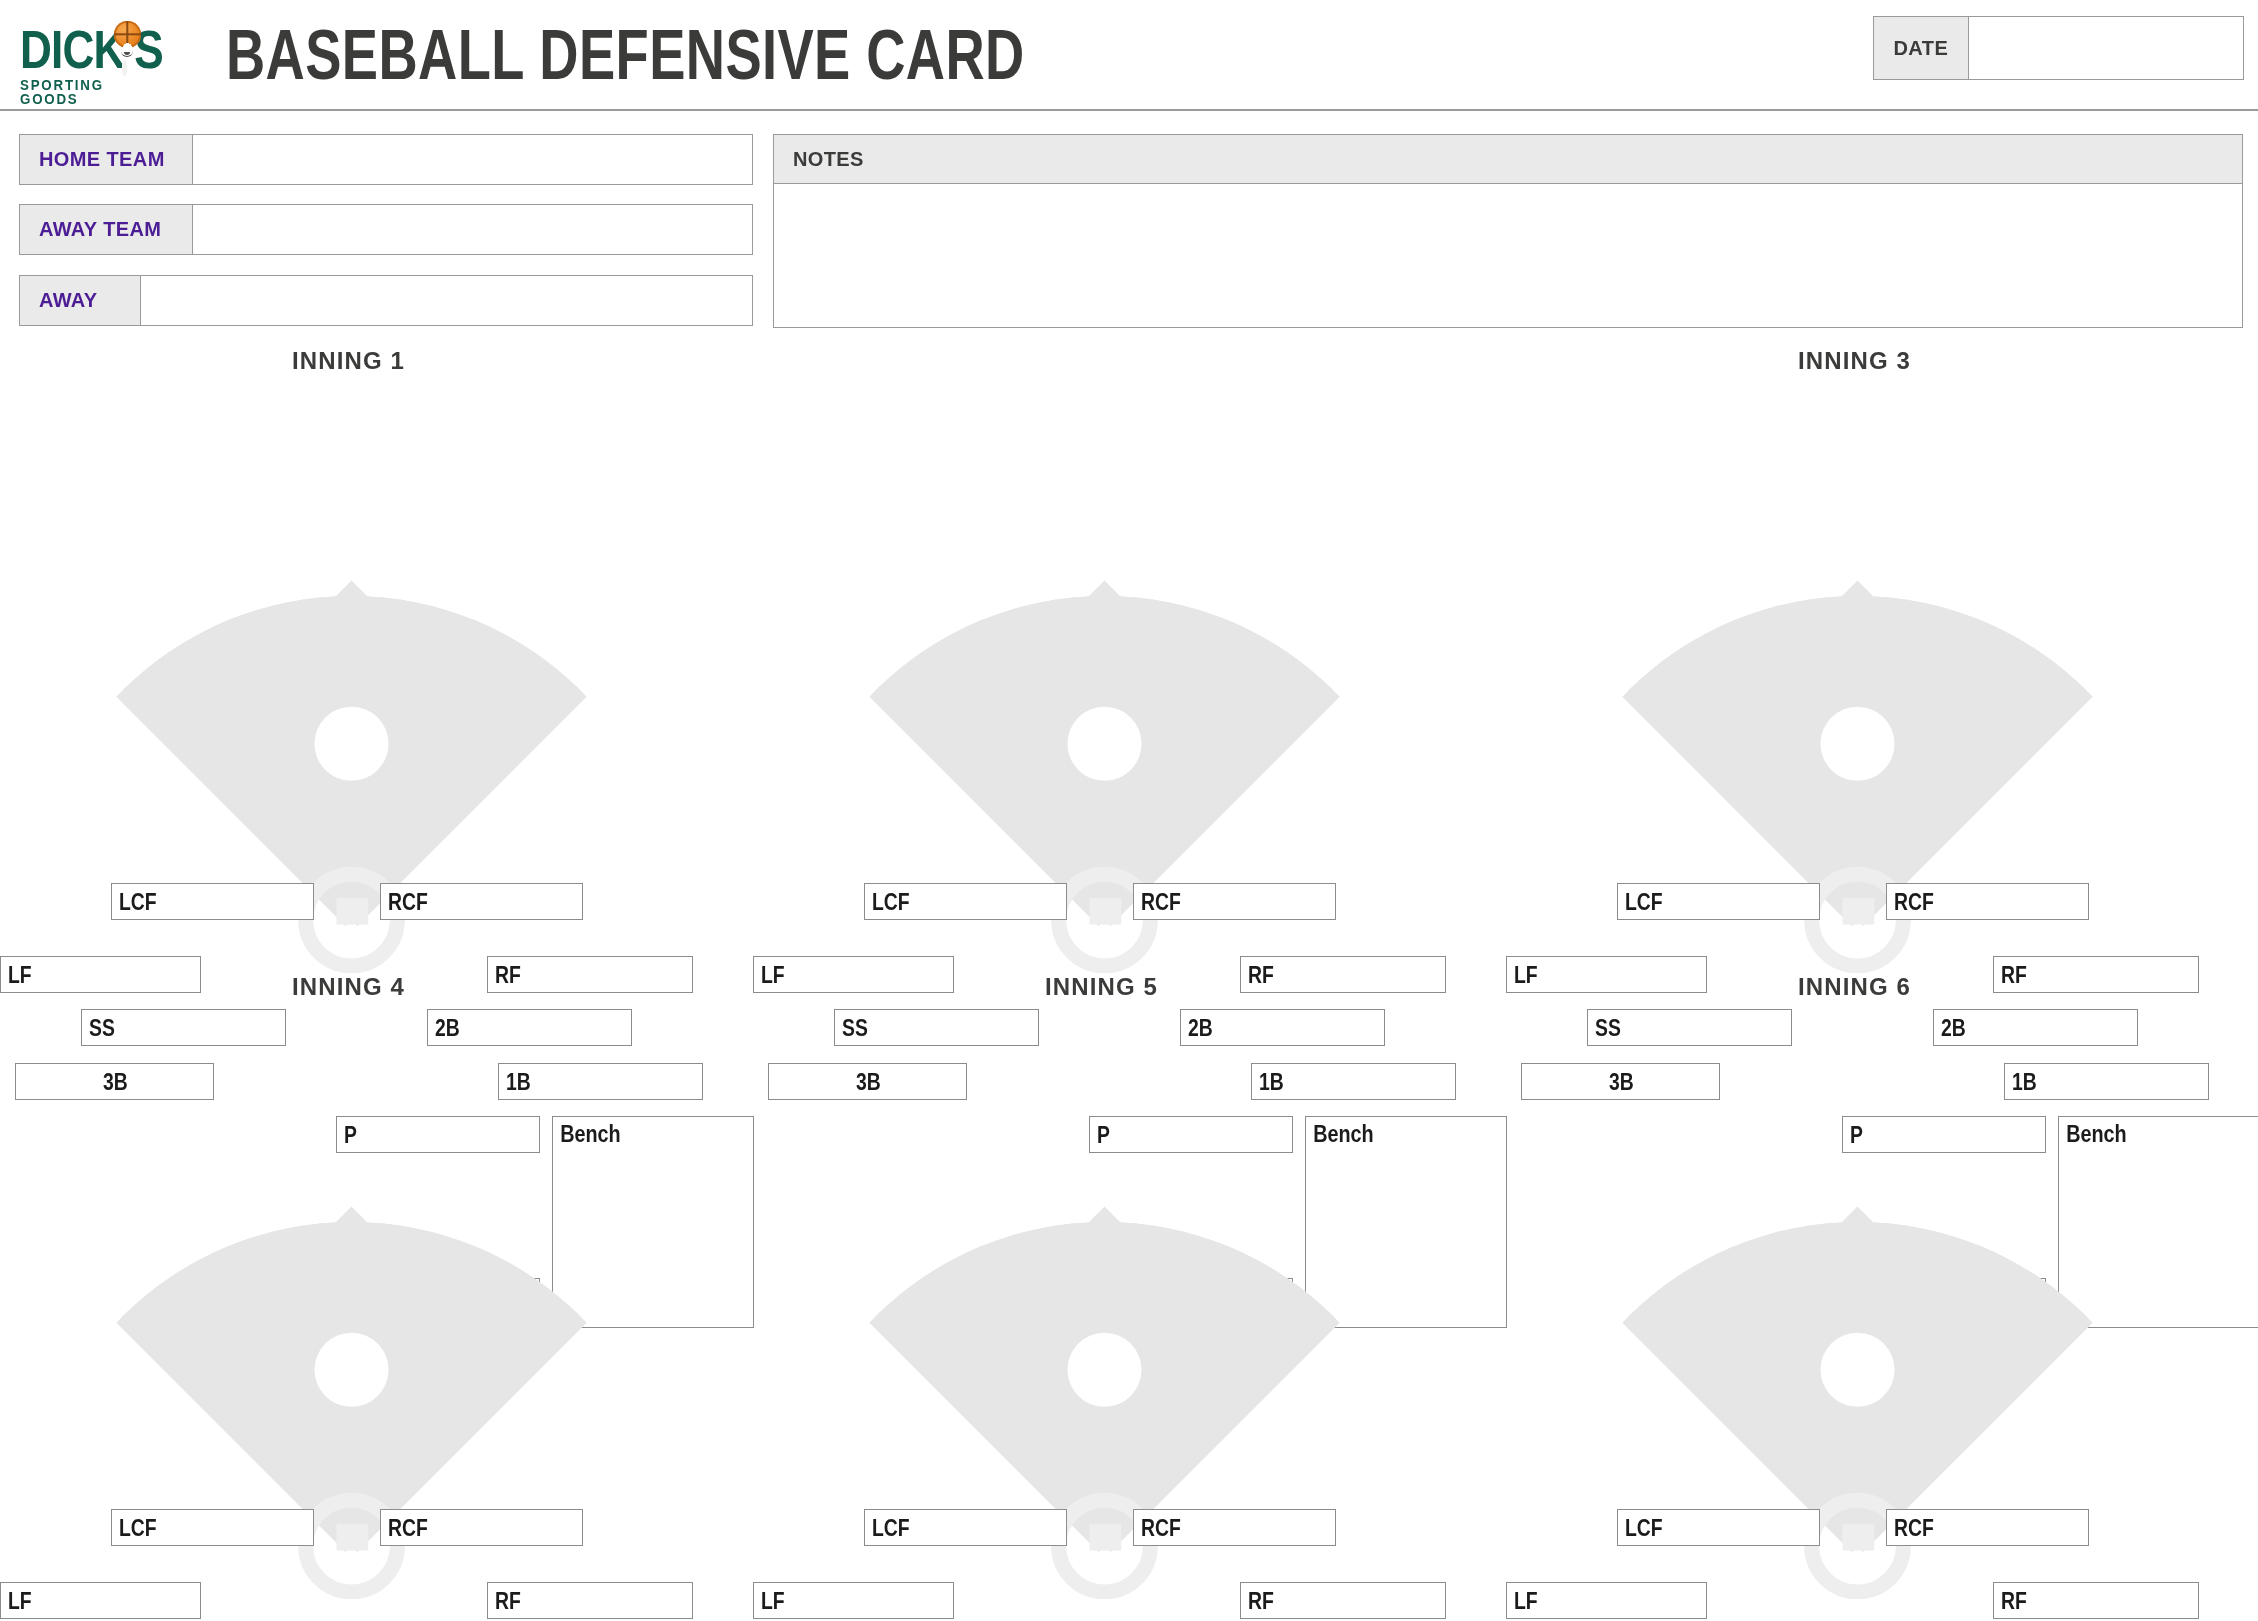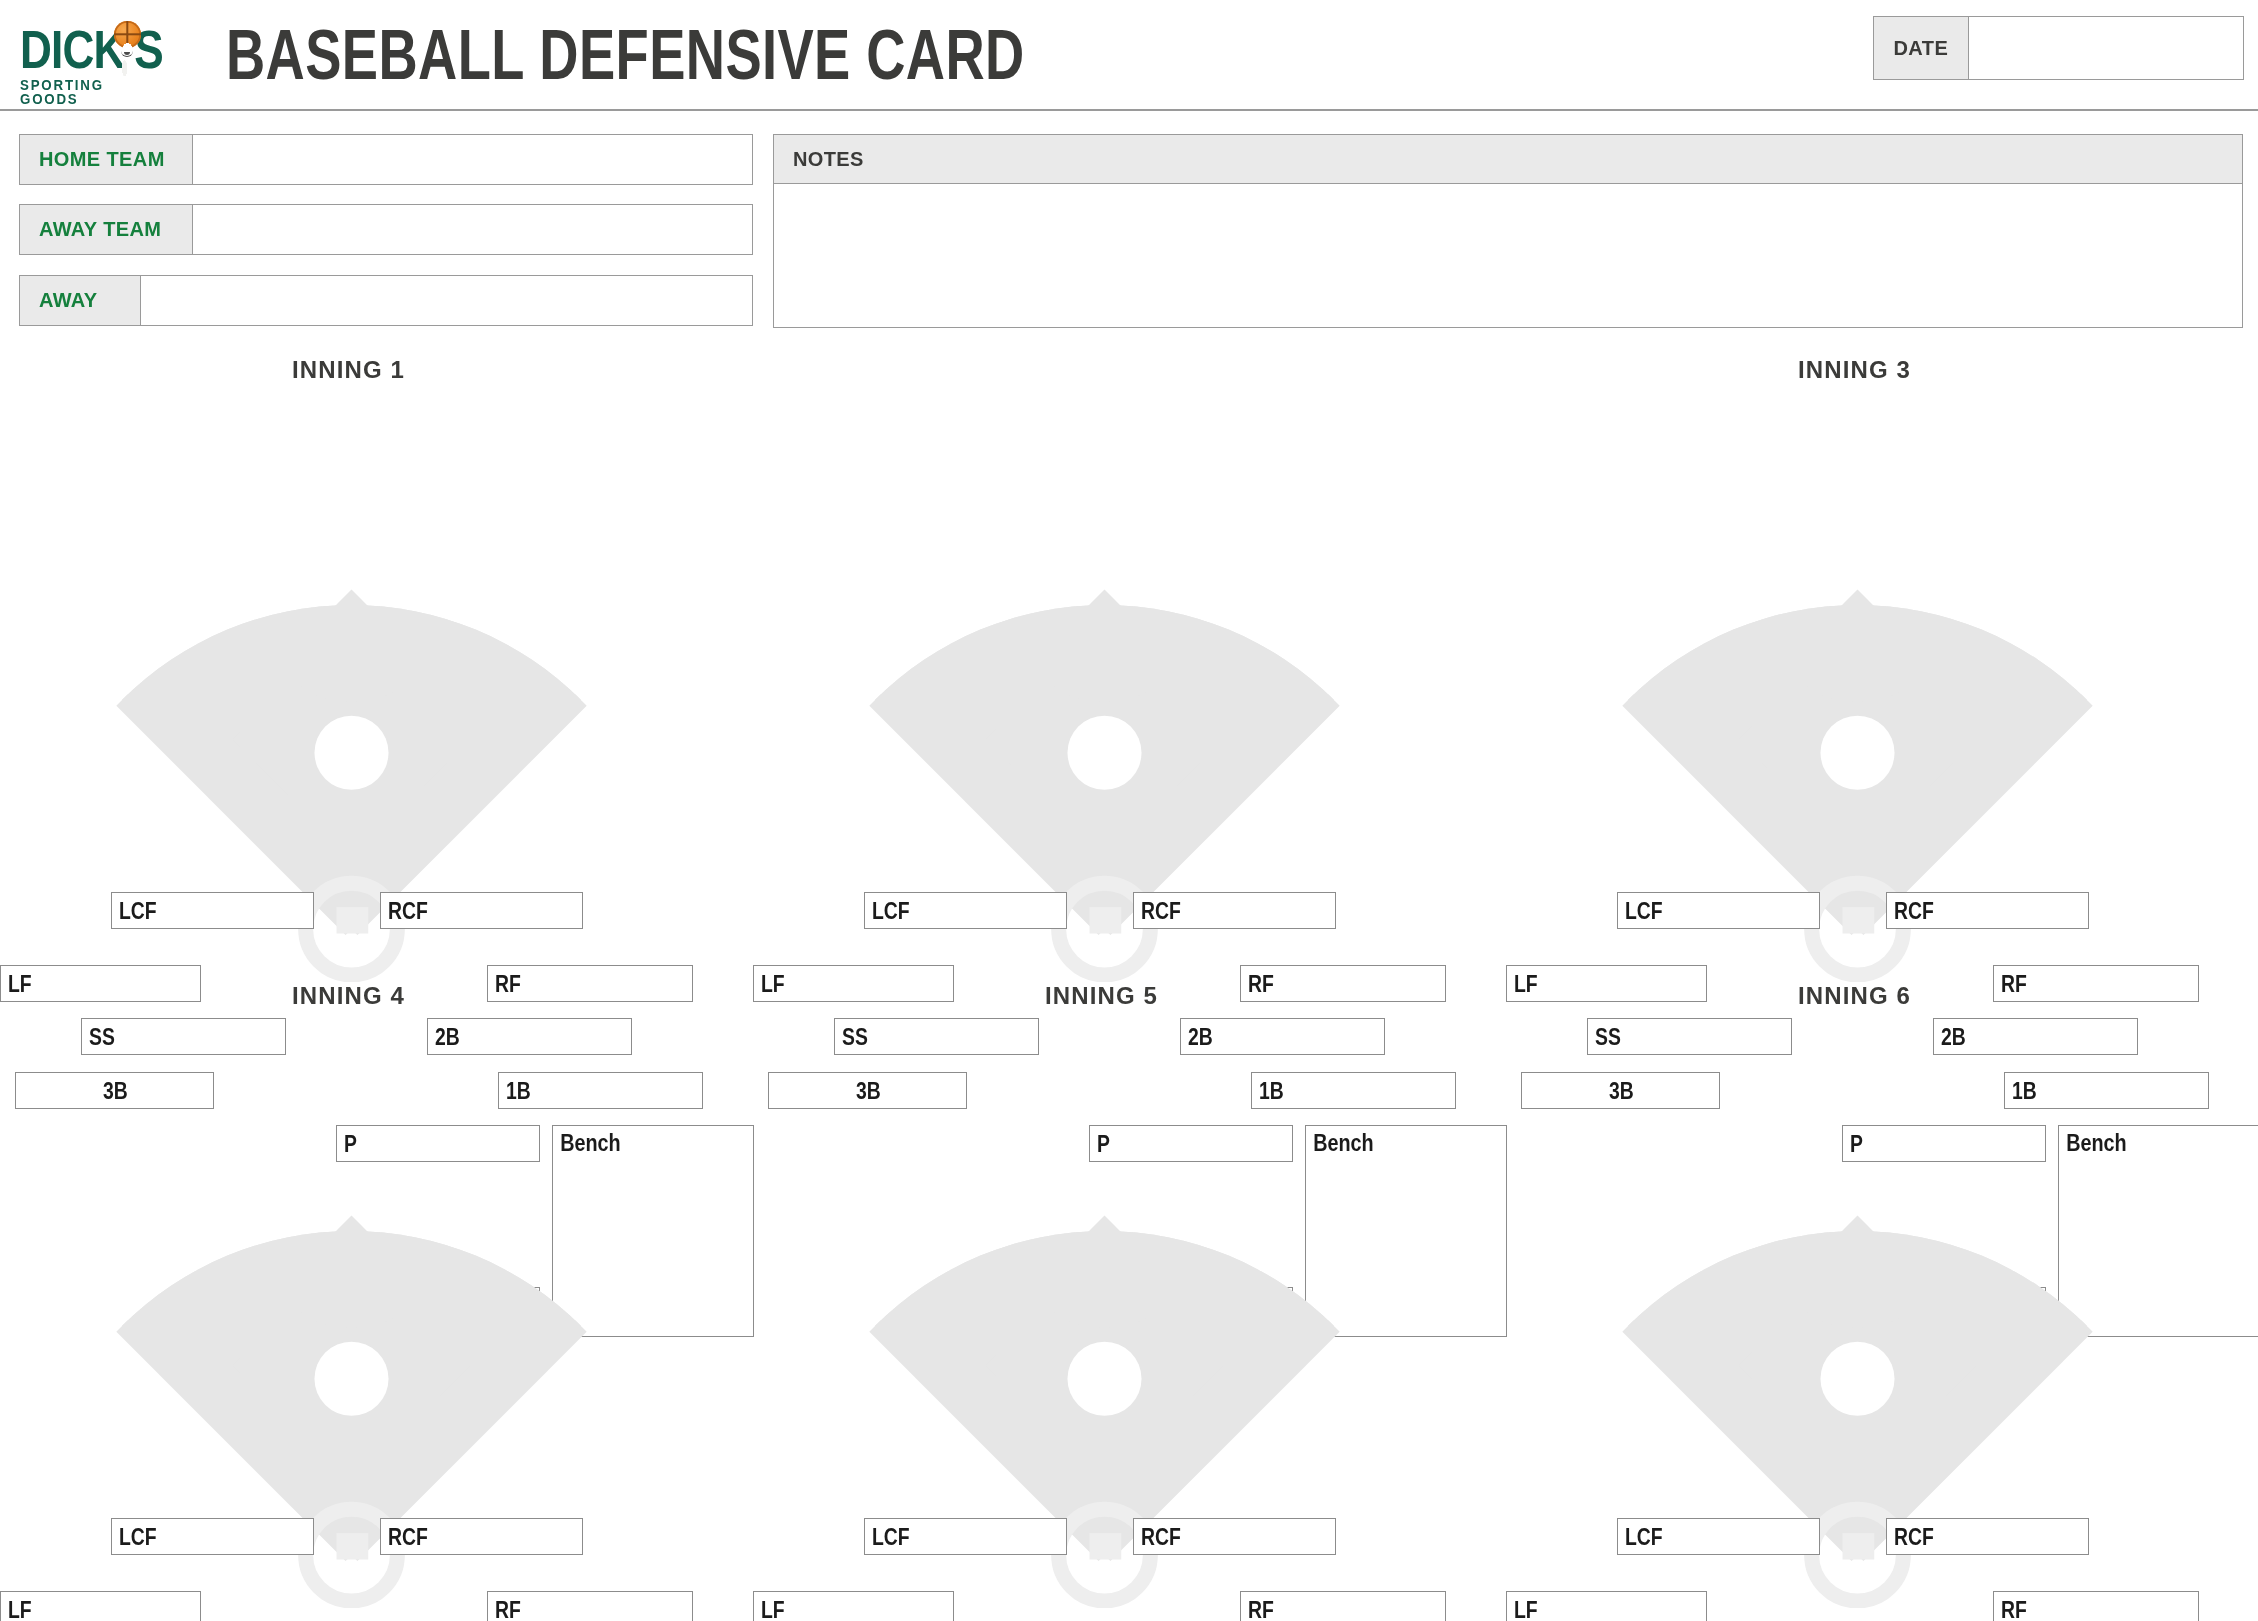--- a/index.html
+++ b/index.html
@@ -170,21 +170,21 @@
   .field-label {
     background: #eaeaea;
     border-right: 1.8px solid #9a9a9a;
     display: flex;
     align-items: center;
     padding-left: 18.5px;
     box-sizing: border-box;
     font-weight: 700;
     font-size: 20px;
     letter-spacing: 0.4px;
-    color: #15803d;
+    color: #4c1d95;
     white-space: nowrap;
     text-align: right;
   }
   .field-label.w-home { width: 173px; }
   .field-label.w-away { width: 173px; }
   .field-label.w-field { width: 121px; }
   .field-value { flex: 1; background: #ffffff; }
 
   .notes-box {
     margin-left: 20px;
@@ -205,21 +205,21 @@
     box-sizing: border-box;
     font-weight: 700;
     font-size: 20px;
     letter-spacing: 0.4px;
     color: #3b3b39;
   }
   .notes-body { flex: 1; background: #ffffff; }
 
   
   .innings-grid {
-    margin-top: 11px;
+    margin-top: 2px;
     display: grid;
     grid-template-columns: repeat(3, 753px);
     grid-template-rows: 626px 626px;
   }
   .inning {
     position: relative;
     width: 753px;
     height: 626px;
   }
   .inning-title {

